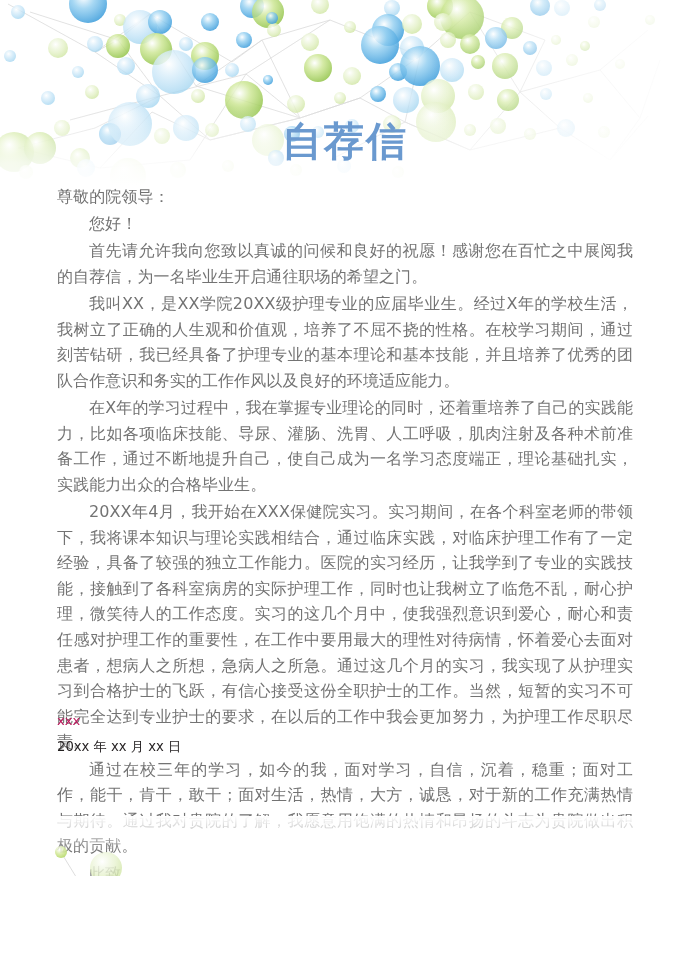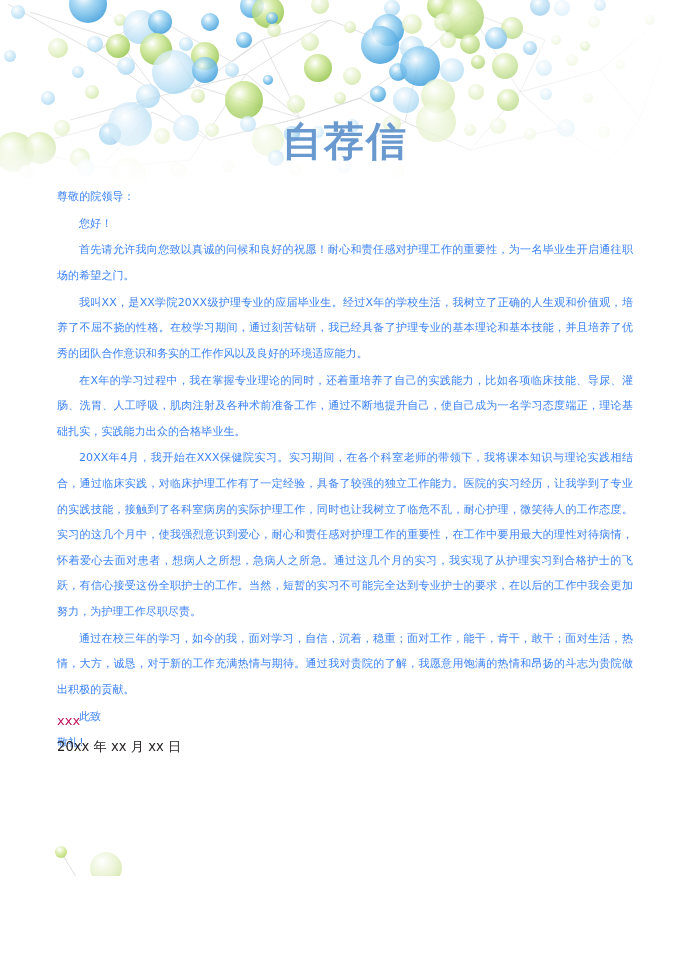--- a/index.html
+++ b/index.html
@@ -55,23 +55,23 @@
 
   
   .letter {
     position: absolute;
     left: 57px;
     top: 184px;
     width: 576px;
   }
   .letter p {
     margin: 0 0 0.10em 0;
-    font-size: 11px;
+    font-size: 16px;
     line-height: 25.6px;
-    color: #3b82f6;
+    color: #737373;
     text-align: justify;
     text-justify: inter-ideograph;
     letter-spacing: 0.1px;
   }
   .p-indent { text-indent: 2em; }
   .p-flush  { text-indent: 0; }
 
   .sign-block {
     position: absolute;
     left: 57px;
@@ -275,21 +275,21 @@
       <rect x="0" y="0" width="690" height="185" fill="url(#fadeRight)"></rect>
       <rect x="0" y="0" width="690" height="185" fill="url(#fadeBottom)"></rect>
     </svg>
   </div>
 
   <div class="title">自荐信</div>
 
   <div class="letter">
     <p class="p-flush">尊敬的院领导：</p>
     <p class="p-indent">您好！</p>
-    <p class="p-indent">首先请允许我向您致以真诚的问候和良好的祝愿！耐心和责任感对护理工作的重要性，为一名毕业生开启通往职场的希望之门。</p>
+    <p class="p-indent">首先请允许我向您致以真诚的问候和良好的祝愿！感谢您在百忙之中展阅我的自荐信，为一名毕业生开启通往职场的希望之门。</p>
     <p class="p-indent">我叫XX，是XX学院20XX级护理专业的应届毕业生。经过X年的学校生活，我树立了正确的人生观和价值观，培养了不屈不挠的性格。在校学习期间，通过刻苦钻研，我已经具备了护理专业的基本理论和基本技能，并且培养了优秀的团队合作意识和务实的工作作风以及良好的环境适应能力。</p>
     <p class="p-indent">在X年的学习过程中，我在掌握专业理论的同时，还着重培养了自己的实践能力，比如各项临床技能、导尿、灌肠、洗胃、人工呼吸，肌肉注射及各种术前准备工作，通过不断地提升自己，使自己成为一名学习态度端正，理论基础扎实，实践能力出众的合格毕业生。</p>
     <p class="p-indent">20XX年4月，我开始在XXX保健院实习。实习期间，在各个科室老师的带领下，我将课本知识与理论实践相结合，通过临床实践，对临床护理工作有了一定经验，具备了较强的独立工作能力。医院的实习经历，让我学到了专业的实践技能，接触到了各科室病房的实际护理工作，同时也让我树立了临危不乱，耐心护理，微笑待人的工作态度。实习的这几个月中，使我强烈意识到爱心，耐心和责任感对护理工作的重要性，在工作中要用最大的理性对待病情，怀着爱心去面对患者，想病人之所想，急病人之所急。通过这几个月的实习，我实现了从护理实习到合格护士的飞跃，有信心接受这份全职护士的工作。当然，短暂的实习不可能完全达到专业护士的要求，在以后的工作中我会更加努力，为护理工作尽职尽责。</p>
     <p class="p-indent">通过在校三年的学习，如今的我，面对学习，自信，沉着，稳重；面对工作，能干，肯干，敢干；面对生活，热情，大方，诚恳，对于新的工作充满热情与期待。通过我对贵院的了解，我愿意用饱满的热情和昂扬的斗志为贵院做出积极的贡献。</p>
     <p class="p-indent">此致</p>
     <p class="p-flush">敬礼!</p>
   </div>
 
   <div class="sign-block">
     <div class="sign-name">xxx</div>

